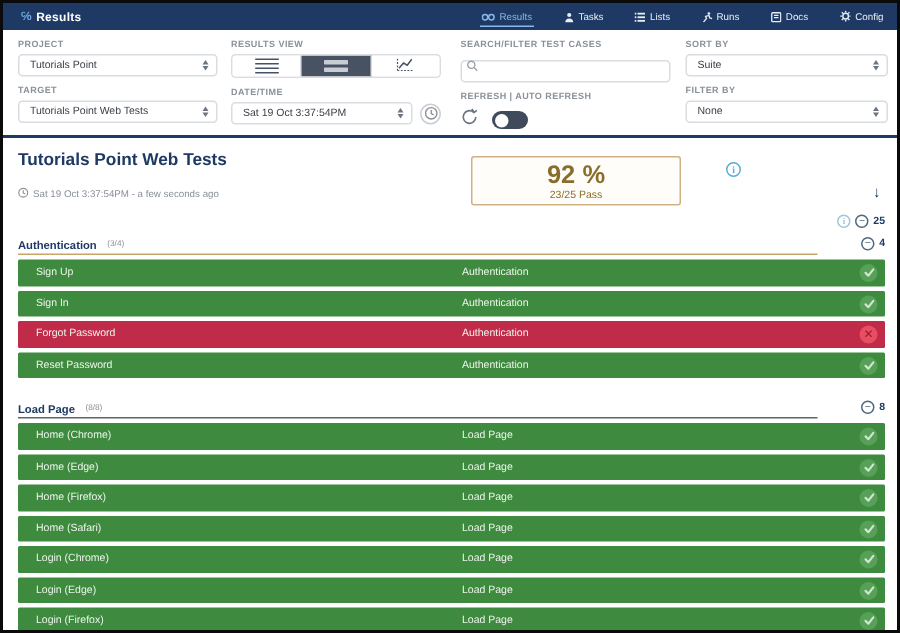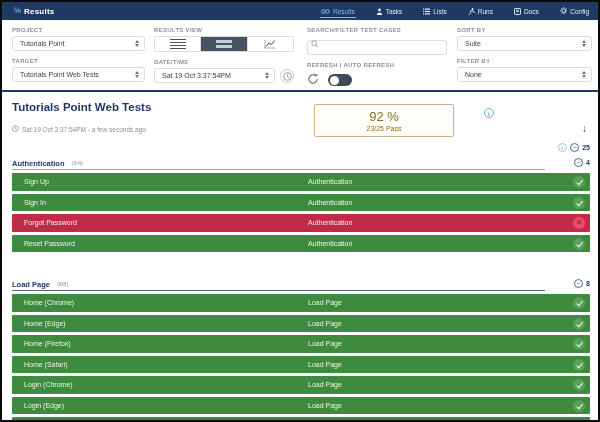--- a/index.html
+++ b/index.html
@@ -76,41 +76,41 @@
   .divider { position:absolute; top:88px; left:0; right:0; height:2px; background:#1e3a64; }
 
   
   .summary-title { position:absolute; top:99px; left:10px; font-size:11.5px; font-weight:bold; color:#1e3a64; }
   .timestamp { position:absolute; top:123px; left:10px; font-size:6.5px; color:#8a9099; display:flex; align-items:center; gap:3px; }
   .score-box {
     position:absolute; top:102px; left:312px; width:140px; height:33px;
     border:1px solid #cfb183; border-radius:2px; background:#fffdf9;
     display:flex; flex-direction:column; align-items:center; justify-content:center; gap:2px;
   }
-  .score-pct { font-size:13px; font-weight:normal; color:#8a6d2a; line-height:1; }
+  .score-pct { font-size:17px; font-weight:bold; color:#8a6d2a; line-height:1; }
   .score-ratio { font-size:7px; color:#8a6d2a; line-height:1; }
   .info-badge {
     position:absolute; top:106px; left:482px; width:10px; height:10px; border-radius:50%;
     border:1px solid #5bacd4; color:#5bacd4; font-size:6.5px; font-weight:bold;
     display:flex; align-items:center; justify-content:center; font-family:"Liberation Serif","DejaVu Serif",serif;
   }
   .download-arrow { position:absolute; top:122px; right:11px; font-size:10px; font-weight:bold; color:#1e3a64; cursor:pointer; line-height:1; }
 
   .global-controls { position:absolute; top:141px; right:8px; display:flex; align-items:center; gap:3px; }
   .mini-circle {
     width:9px; height:9px; border-radius:50%; display:flex; align-items:center; justify-content:center;
     font-size:7px; line-height:1; cursor:pointer; flex:none;
   }
   .mini-info  { border:1px solid #9fc6dc; color:#9fc6dc; font-size:6px; font-family:"Liberation Serif","DejaVu Serif",serif; font-weight:bold; }
   .mini-minus { border:1px solid #51697e; color:#51697e; padding-bottom:1px; }
   .mini-count { font-size:7px; font-weight:bold; color:#1e3a64; }
 
   
   .suites { position:absolute; top:155px; left:10px; right:8px; }
-  .suite { margin-bottom:26px; position:relative; }
+  .suite { margin-bottom:14px; position:relative; }
   .suite-header { height:13px; margin-bottom:3px; position:relative; }
   .suite-title { position:absolute; left:0; top:0; width:533px; height:13px; border-bottom:1px solid #999; display:flex; align-items:flex-end; gap:7px; padding-bottom:2px; }
   .suite.fail .suite-title { border-bottom-color:#c8a467; }
   .suite.pass .suite-title { border-bottom-color:#5a6573; }
   .suite-name { font-size:7.5px; font-weight:bold; color:#1e3a64; line-height:1; }
   .suite-ratio { font-size:5.5px; color:#8a9099; line-height:1.2; }
   .suite-controls { position:absolute; right:0; top:1px; display:flex; align-items:center; gap:3px; }
 
   .case-row {
     height:17.5px; margin-bottom:3px; border-radius:1px;

